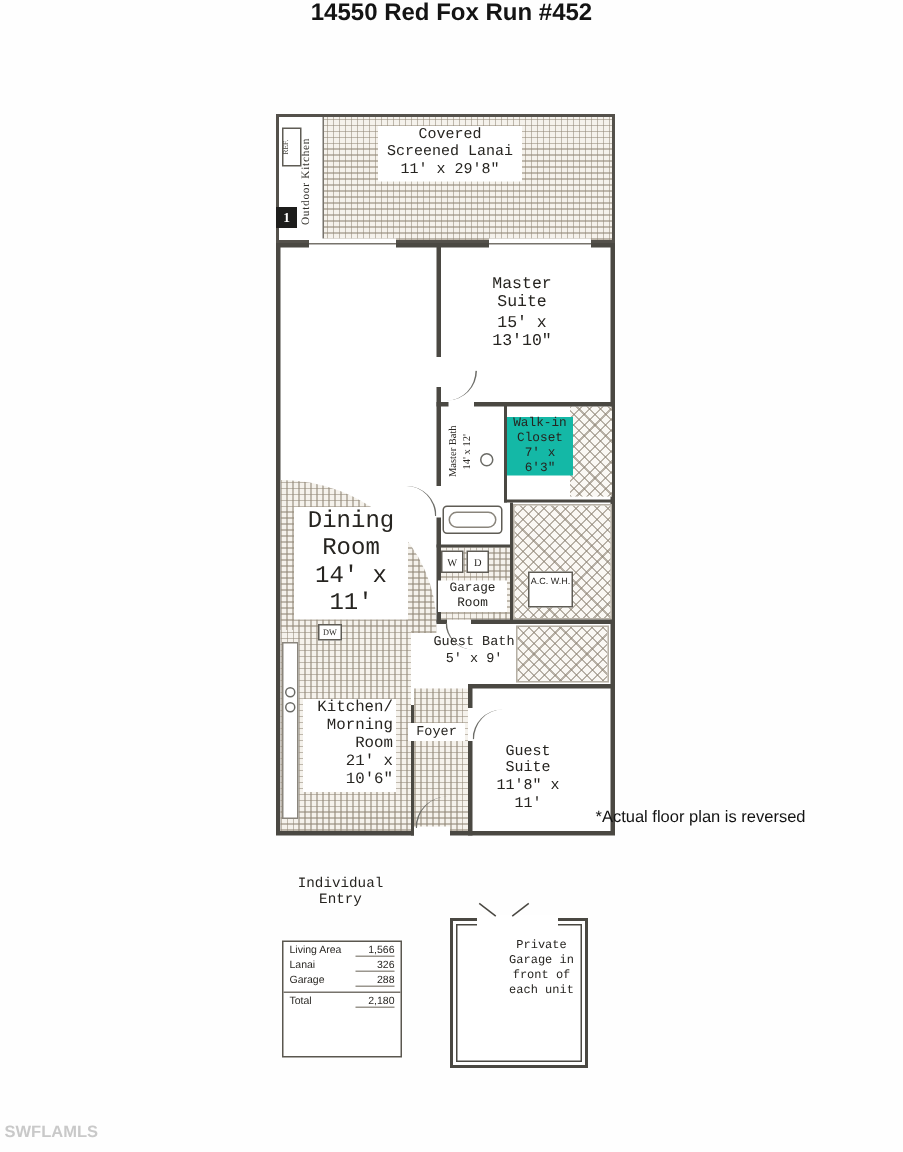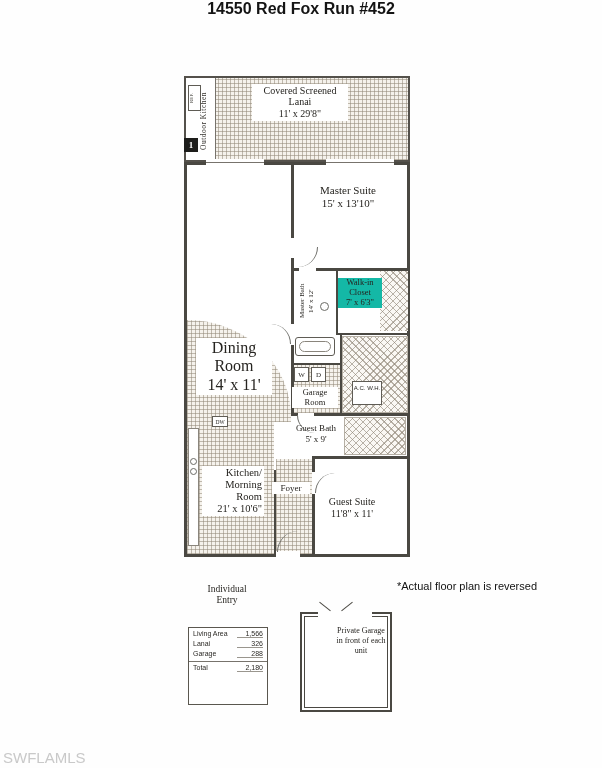--- a/index.html
+++ b/index.html
@@ -24,20 +24,21 @@
     background-image:
       repeating-linear-gradient(45deg, rgba(140,130,115,.6) 0 1px, transparent 1px 5px),
       repeating-linear-gradient(135deg, rgba(140,130,115,.6) 0 1px, transparent 1px 5px);
   }
   .wall { position: absolute; background: #4a4842; }
   .room-label {
     position: absolute;
     text-align: center;
     line-height: 1.12;
     color: #262420;
+    font-family: Liberation Mono, monospace;
   }
   .room-label .nm, .room-label .dims { display: block; }
   .room-label .dims { margin-top: 1px; }
   .bglabel { background: #fff; padding: 1px 2px; }
   .vtext {
     writing-mode: vertical-rl;
     transform: rotate(180deg);
     text-align: center;
   }
   .fixture { position: absolute; background: #fff; border: 1px solid #5f5c55; }
@@ -57,21 +58,21 @@
     font-size:7px; padding: 2px 4px 0;
   }
   .sf-val { border-bottom: 1px solid #9a968e; min-width: 26px; text-align: right; }
   .sf-total { margin-top: 3px; border-top: 1px solid #77736c; padding-top: 2px; }
   .note-text { position:absolute; font-family:"Liberation Sans", sans-serif; font-size:11px; color:#121212; white-space:nowrap; }
   .title-text {
     position:absolute; left:0; top:712; width:602px;
     text-align:center; font-family:"Liberation Sans", sans-serif;
     font-size:16px; font-weight:700; color:#141414;
   }
-  .watermark { position:absolute; left:3px; top:749px; font-family:"Liberation Sans", sans-serif; font-size:15px; color:#c9c9c9; }
+  .watermark { position:absolute; left:3px; top:749px; font-family:"Liberation Sans", sans-serif; font-size:11px; color:#c9c9c9;font-weight:bold; }
 </style>
 </head>
 <body>
 
 <div class="page">
 
   <div class="abs hatch" style="left:184px;top:76px;width:226px;height:86px;border:2px solid #54514b;"></div>
   <div class="abs" style="left:186px;top:78px;width:30px;height:82px;background:#fff;border-right:1px solid #77736c;"></div>
   <div class="abs vtext" style="left:199px;top:84px;height:74px;font-size:7.5px;letter-spacing:.5px;color:#33312c;">Outdoor Kitchen</div>
   <div class="fixture" style="left:188px;top:85px;width:13px;height:26px;">
@@ -161,21 +162,21 @@
   <div class="room-label bglabel" style="left:202px;top:466px;width:62px;font-size:10.5px;text-align:right;">
     <span class="nm">Kitchen/ Morning Room</span>
     <span class="dims">21' x 10'6"</span>
   </div>
   <div class="room-label bglabel" style="left:272px;top:482px;width:38px;font-size:9px;">Foyer</div>
   <div class="room-label" style="left:326px;top:496px;width:52px;font-size:10px;">
     <span class="nm">Guest Suite</span>
     <span class="dims">11'8" x 11'</span>
   </div>
 
-  <div class="note-text" style="left:397px;top:539px;margin-top:41px;">*Actual floor plan is reversed</div>
+  <div class="note-text" style="left:397px;top:539px;">*Actual floor plan is reversed</div>
   <div class="room-label" style="left:196px;top:584px;width:62px;font-size:9.5px;">Individual Entry</div>
 
   <div class="abs" style="left:300px;top:612px;width:92px;height:100px;border:2px solid #4a4842;background:#fff;">
     <div style="position:absolute;left:2px;top:2px;right:2px;bottom:2px;border:1px solid #4a4842;"></div>
   </div>
   <div class="abs" style="left:318px;top:610px;width:54px;height:8px;background:#fff;"></div>
   <div class="abs" style="left:318px;top:606px;width:14px;height:1px;background:#4a4842;transform:rotate(38deg);"></div>
   <div class="abs" style="left:340px;top:606px;width:14px;height:1px;background:#4a4842;transform:rotate(-38deg);"></div>
   <div class="room-label" style="left:334px;top:626px;width:54px;font-size:8px;line-height:1.25;">Private Garage in front of each unit</div>
 

